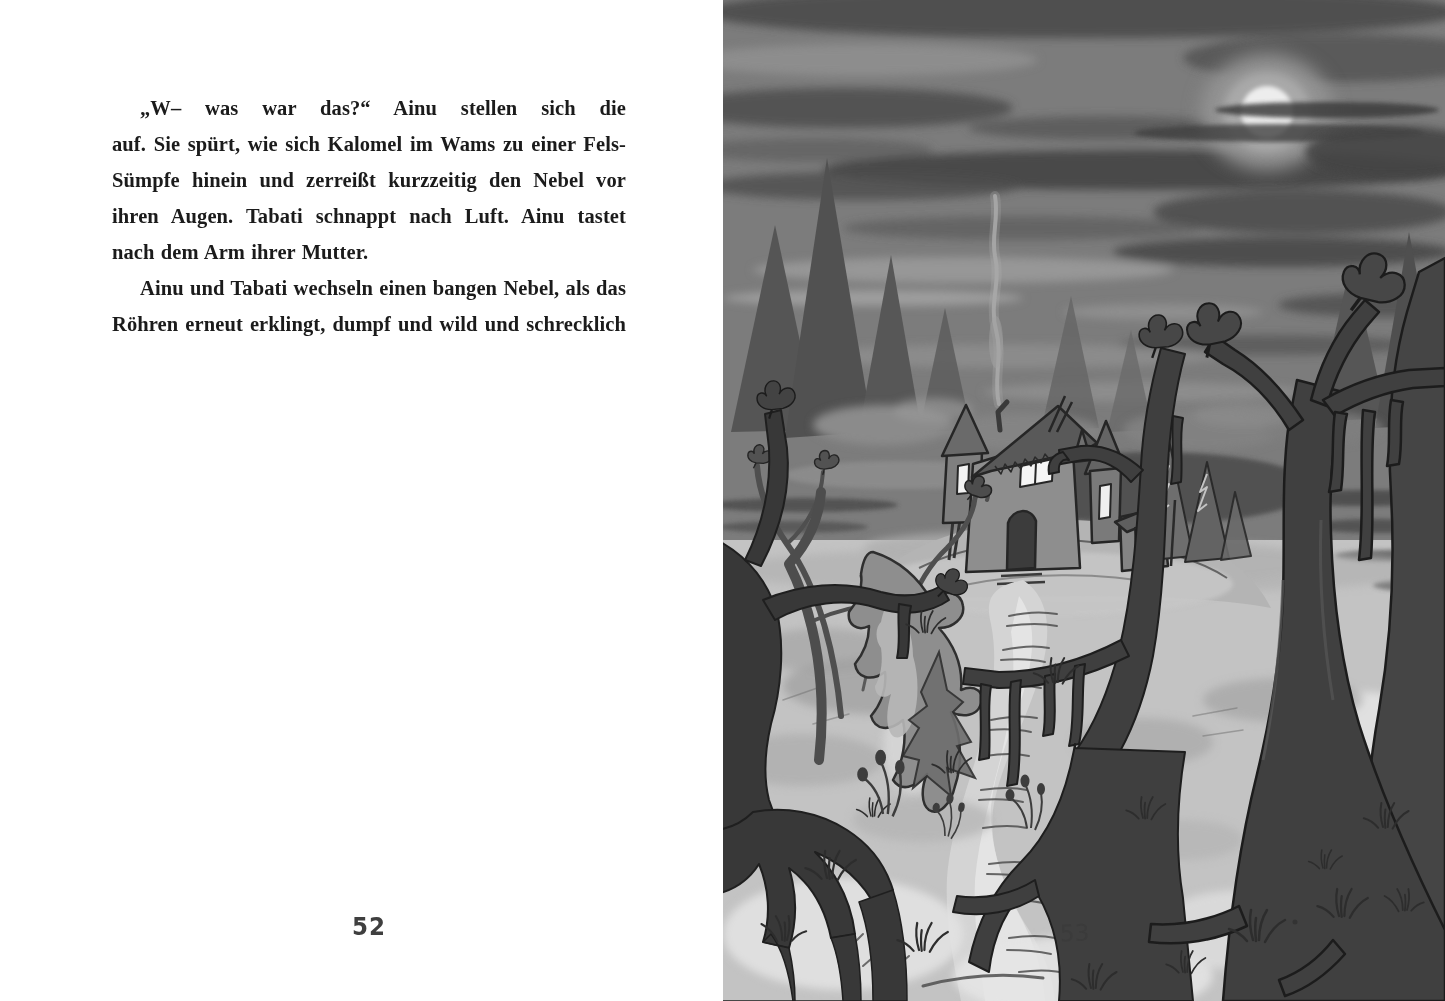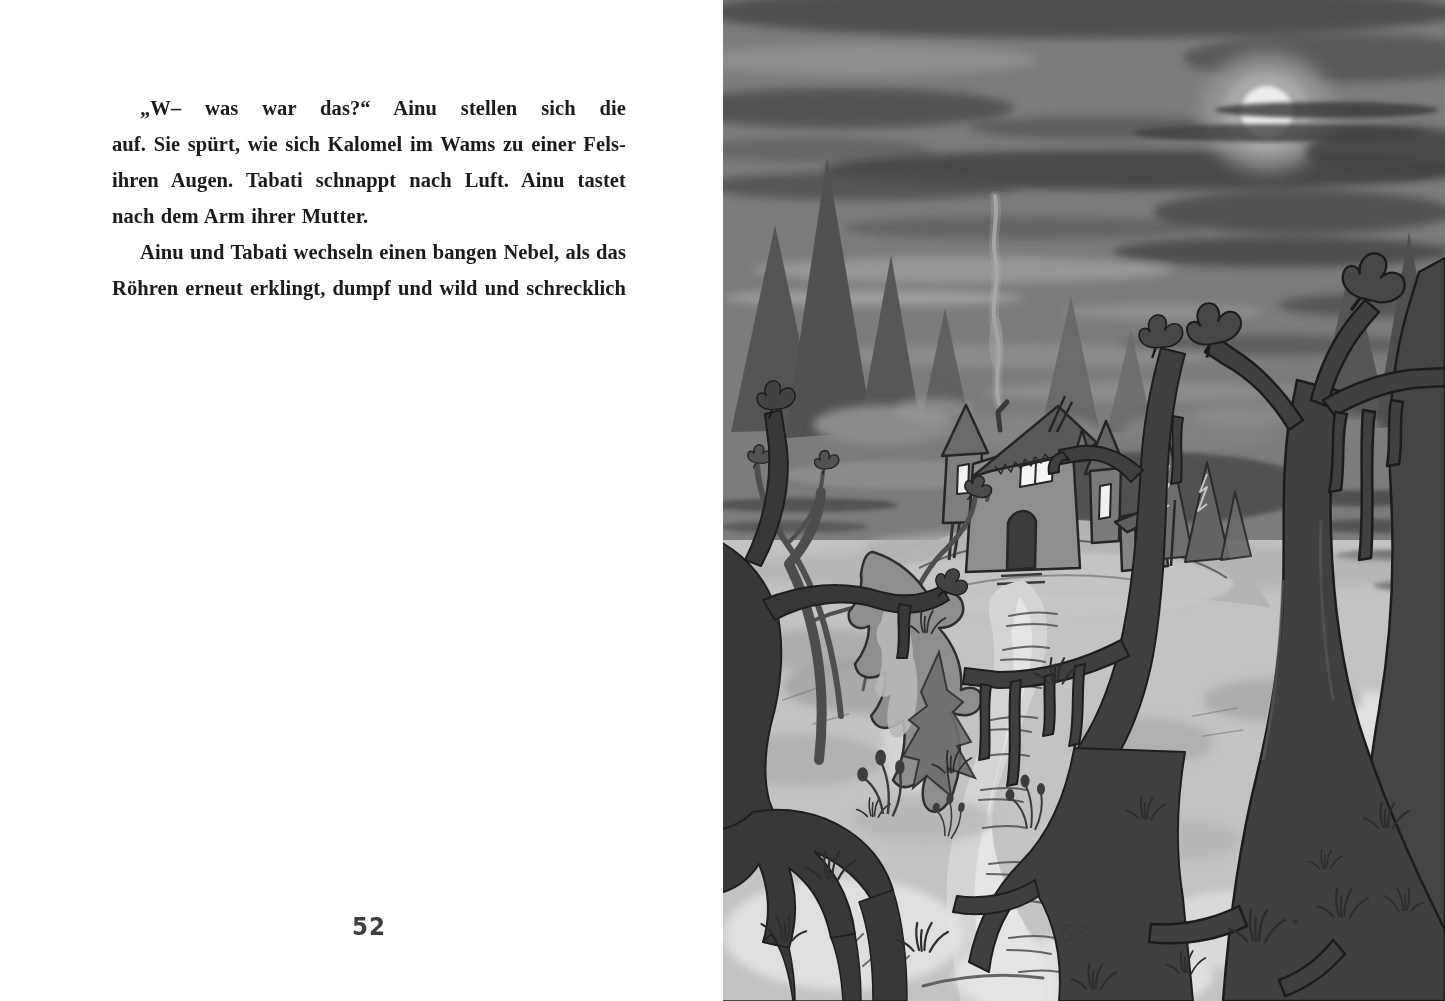--- a/index.html
+++ b/index.html
@@ -44,20 +44,21 @@
 
 <div class="spread">
 
   <section class="page-left">
     <div class="textblock">
       <p>
         <span class="line indent">„W– was war das?“ Ainu stellen sich die Nackenhaare</span>
         <span class="line">auf. Sie spürt, wie sich Kalomel im Wams zu einer Fels-</span>
       </p>
       <p>
+        <span class="line">Sümpfe hinein und zerreißt kurzzeitig den Nebel vor</span>
         <span class="line">ihren Augen. Tabati schnappt nach Luft. Ainu tastet</span>
         <span class="line last">nach dem Arm ihrer Mutter.</span>
       </p>
       <p>
         <span class="line indent">Ainu und Tabati wechseln einen bangen Nebel, als das</span>
         <span class="line">Röhren erneut erklingt, dumpf und wild und schrecklich</span>
       </p>
     </div>
     <div class="pagenum-left">52</div>
   </section>

